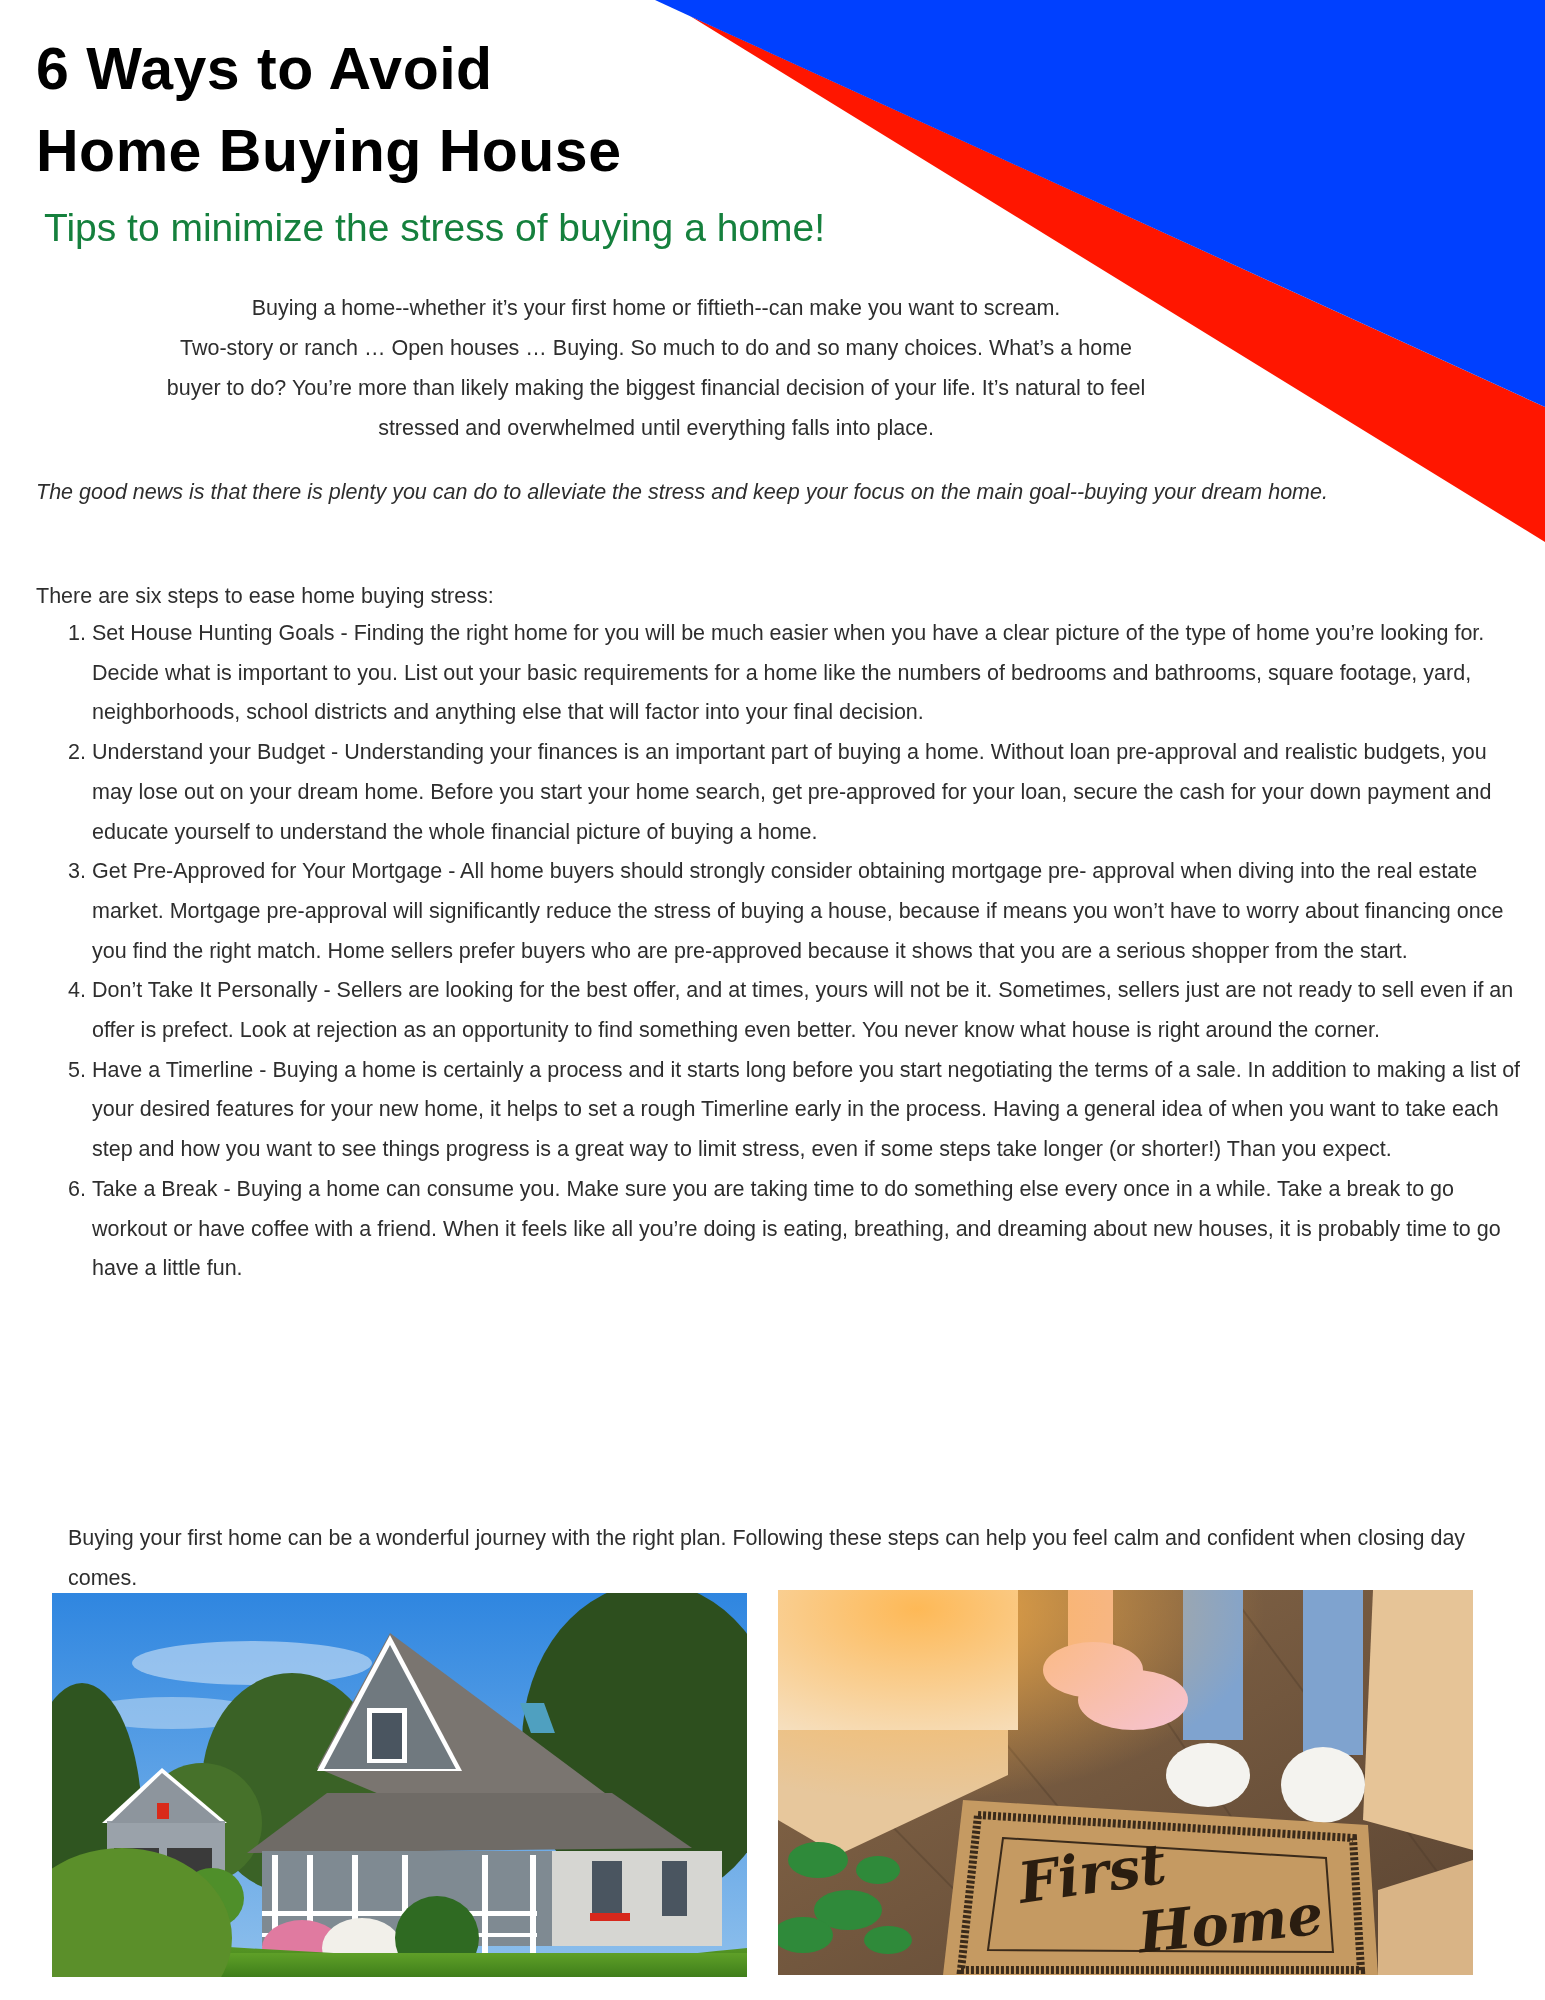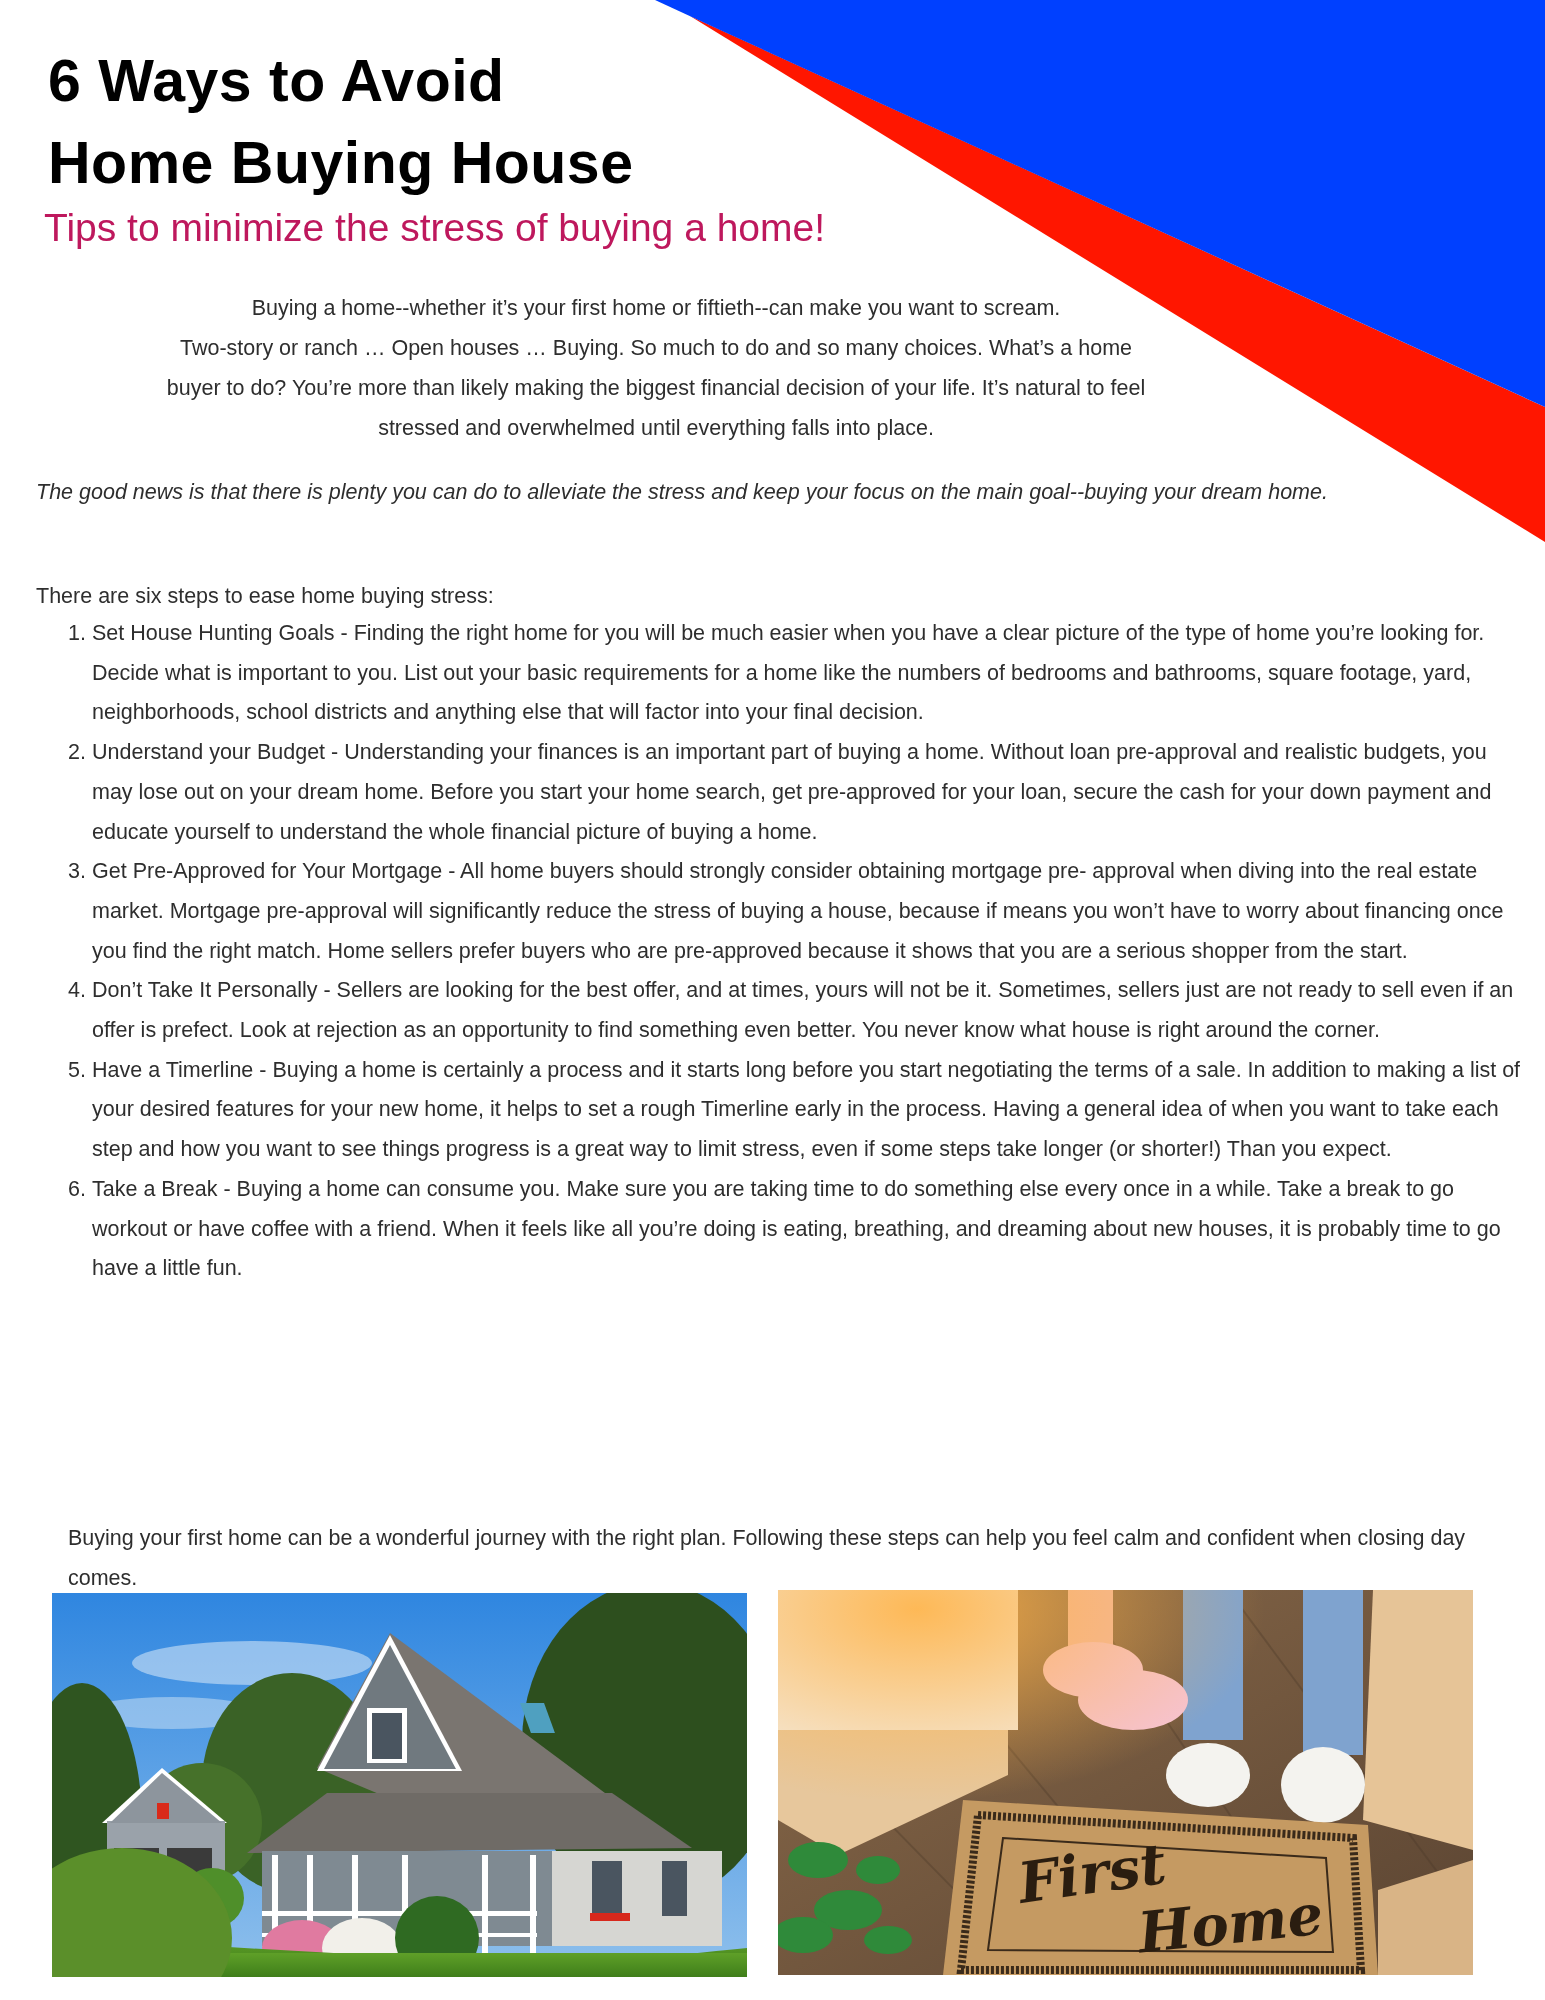--- a/index.html
+++ b/index.html
@@ -1,23 +1,23 @@
 <!DOCTYPE html>
 <html><head>
 <meta charset="utf-8">
 <style>
   html, body { margin:0; padding:0; background:#ffffff; }
   body { width:1545px; height:2000px; position:relative; overflow:hidden;
          font-family:"Liberation Sans", "DejaVu Sans", sans-serif; color:#2a2a2a; }
   .stripes { position:absolute; left:0; top:0; width:1545px; height:560px; z-index:0; }
   .content { position:absolute; left:0; top:0; width:1545px; z-index:1; }
-  .title { position:absolute; left:36px; top:28px; margin:12px; font-size:59px; line-height:82px;
+  .title { position:absolute; left:36px; top:28px; margin:0; font-size:59px; line-height:82px;
            font-weight:bold; color:#000; letter-spacing:0.5px; }
   .subtitle { position:absolute; left:44px; top:200px; margin:0; font-size:39px; font-weight:normal;
-              color:#be185d; line-height:56px; }
+              color:#15803d; line-height:56px; }
   .para { position:absolute; left:36px; margin:0; font-size:21.5px; line-height:40px; color:#2e2e2e; }
   .p1 { top:288px; width:1240px;text-align:center; }
   .p2 { top:472px; width:1400px;font-style:italic; }
   .p3 { top:576px; width:1400px; }
   .steps { position:absolute; left:92px; top:614px; width:1430px; margin:0; padding:0;
            list-style:none; font-size:21.5px; line-height:39.7px; color:#2e2e2e; }
   .steps li { position:relative; }
   .steps .num { position:absolute; left:-24px; }
   .closing { position:absolute; left:52px; top:1502px; width:1420px; margin:16px;
              font-size:21.5px; line-height:40px; color:#2e2e2e; }

